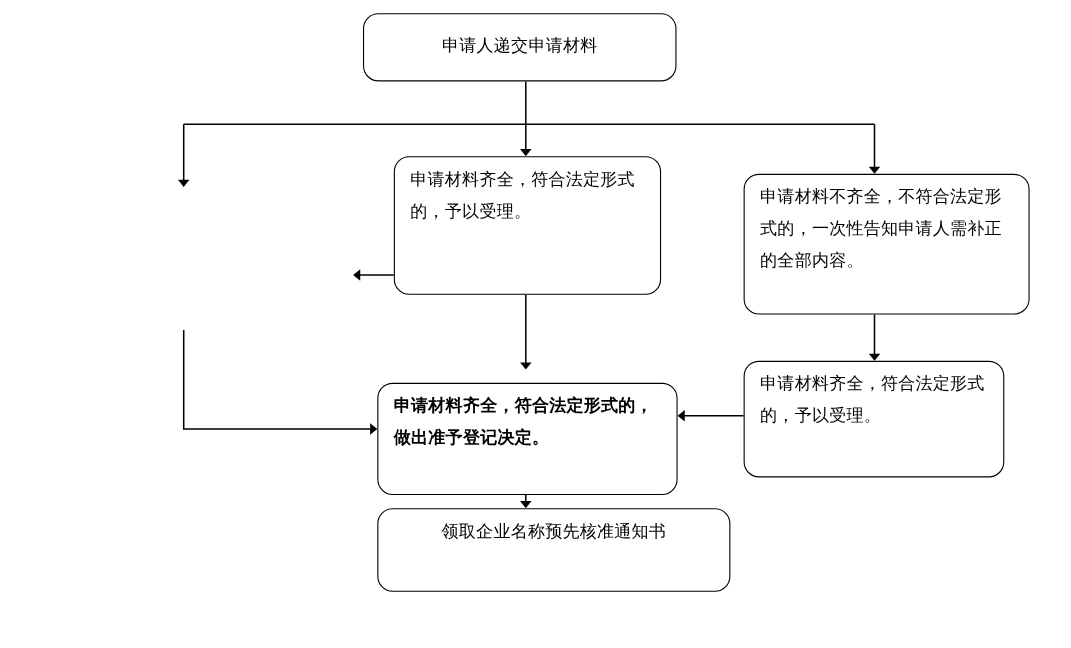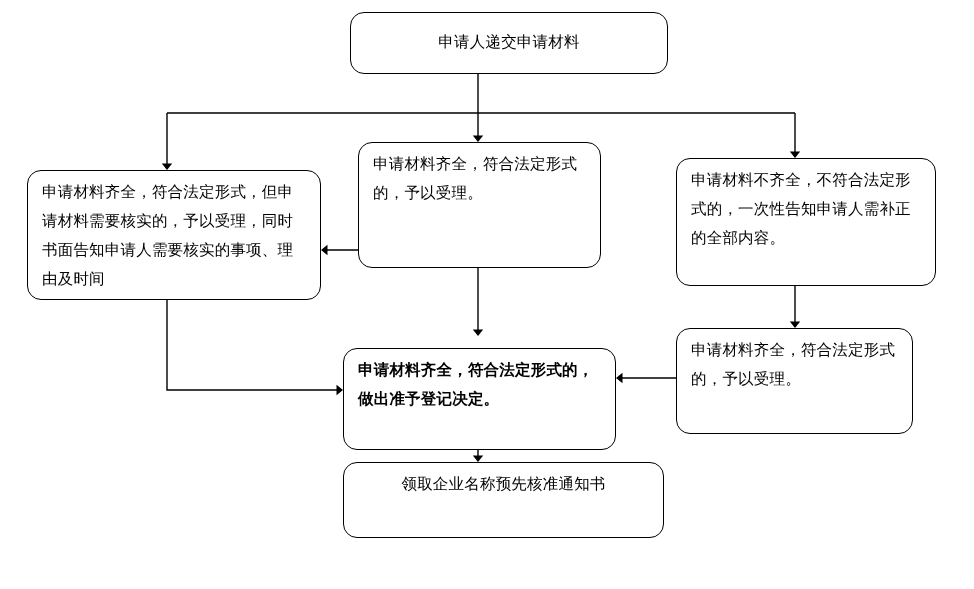--- a/index.html
+++ b/index.html
@@ -66,27 +66,24 @@
       <path d="M167,300 L167,390 L341,390" fill="none" stroke="#000000" stroke-width="1.4"></path>
       <polygon points="343,390 336.5,384.8 336.5,395.2" fill="#000000"></polygon>
       <path d="M795,286 L795,326" fill="none" stroke="#000000" stroke-width="1.4"></path>
       <polygon points="795,328 789.8,321.5 800.2,321.5" fill="#000000"></polygon>
       <path d="M676,378 L618,378" fill="none" stroke="#000000" stroke-width="1.4"></path>
       <polygon points="616,378 622.5,372.8 622.5,383.2" fill="#000000"></polygon>
       <path d="M478,438 L478,460" fill="none" stroke="#000000" stroke-width="1.4"></path>
       <polygon points="478,462 472.8,455.5 483.2,455.5" fill="#000000"></polygon>
     </svg>
 
-  <div class="node center-text" style="left: 350px; top: 12px; width: 318px; height: 62px;">
+  <div class="node center-text" style="left: 330px; top: 12px; width: 285px; height: 62px;">
     <span class="txt" style="padding-top: 14px;">申请人递交申请材料</span>
   </div>
 
-  <div class="node" style="left: 27px; top: 170px; width: 294px; height: 130px;">
-    <span class="txt" style="padding-top: 6px;">申请材料齐全，符合法定形式，但申请材料需要核实的，予以受理，同时书面告知申请人需要核实的事项、理由及时间</span>
-  </div>
 
   <div class="node" style="left: 358px; top: 142px; width: 243px; height: 126px;">
     <span class="txt" style="padding-top: 6px;">申请材料齐全，符合法定形式的，予以受理。</span>
   </div>
 
   <div class="node" style="left: 676px; top: 158px; width: 260px; height: 128px;">
     <span class="txt" style="padding-top: 6px;">申请材料不齐全，不符合法定形式的，一次性告知申请人需补正的全部内容。</span>
   </div>
 
   <div class="node" style="left: 676px; top: 328px; width: 237px; height: 106px;">

